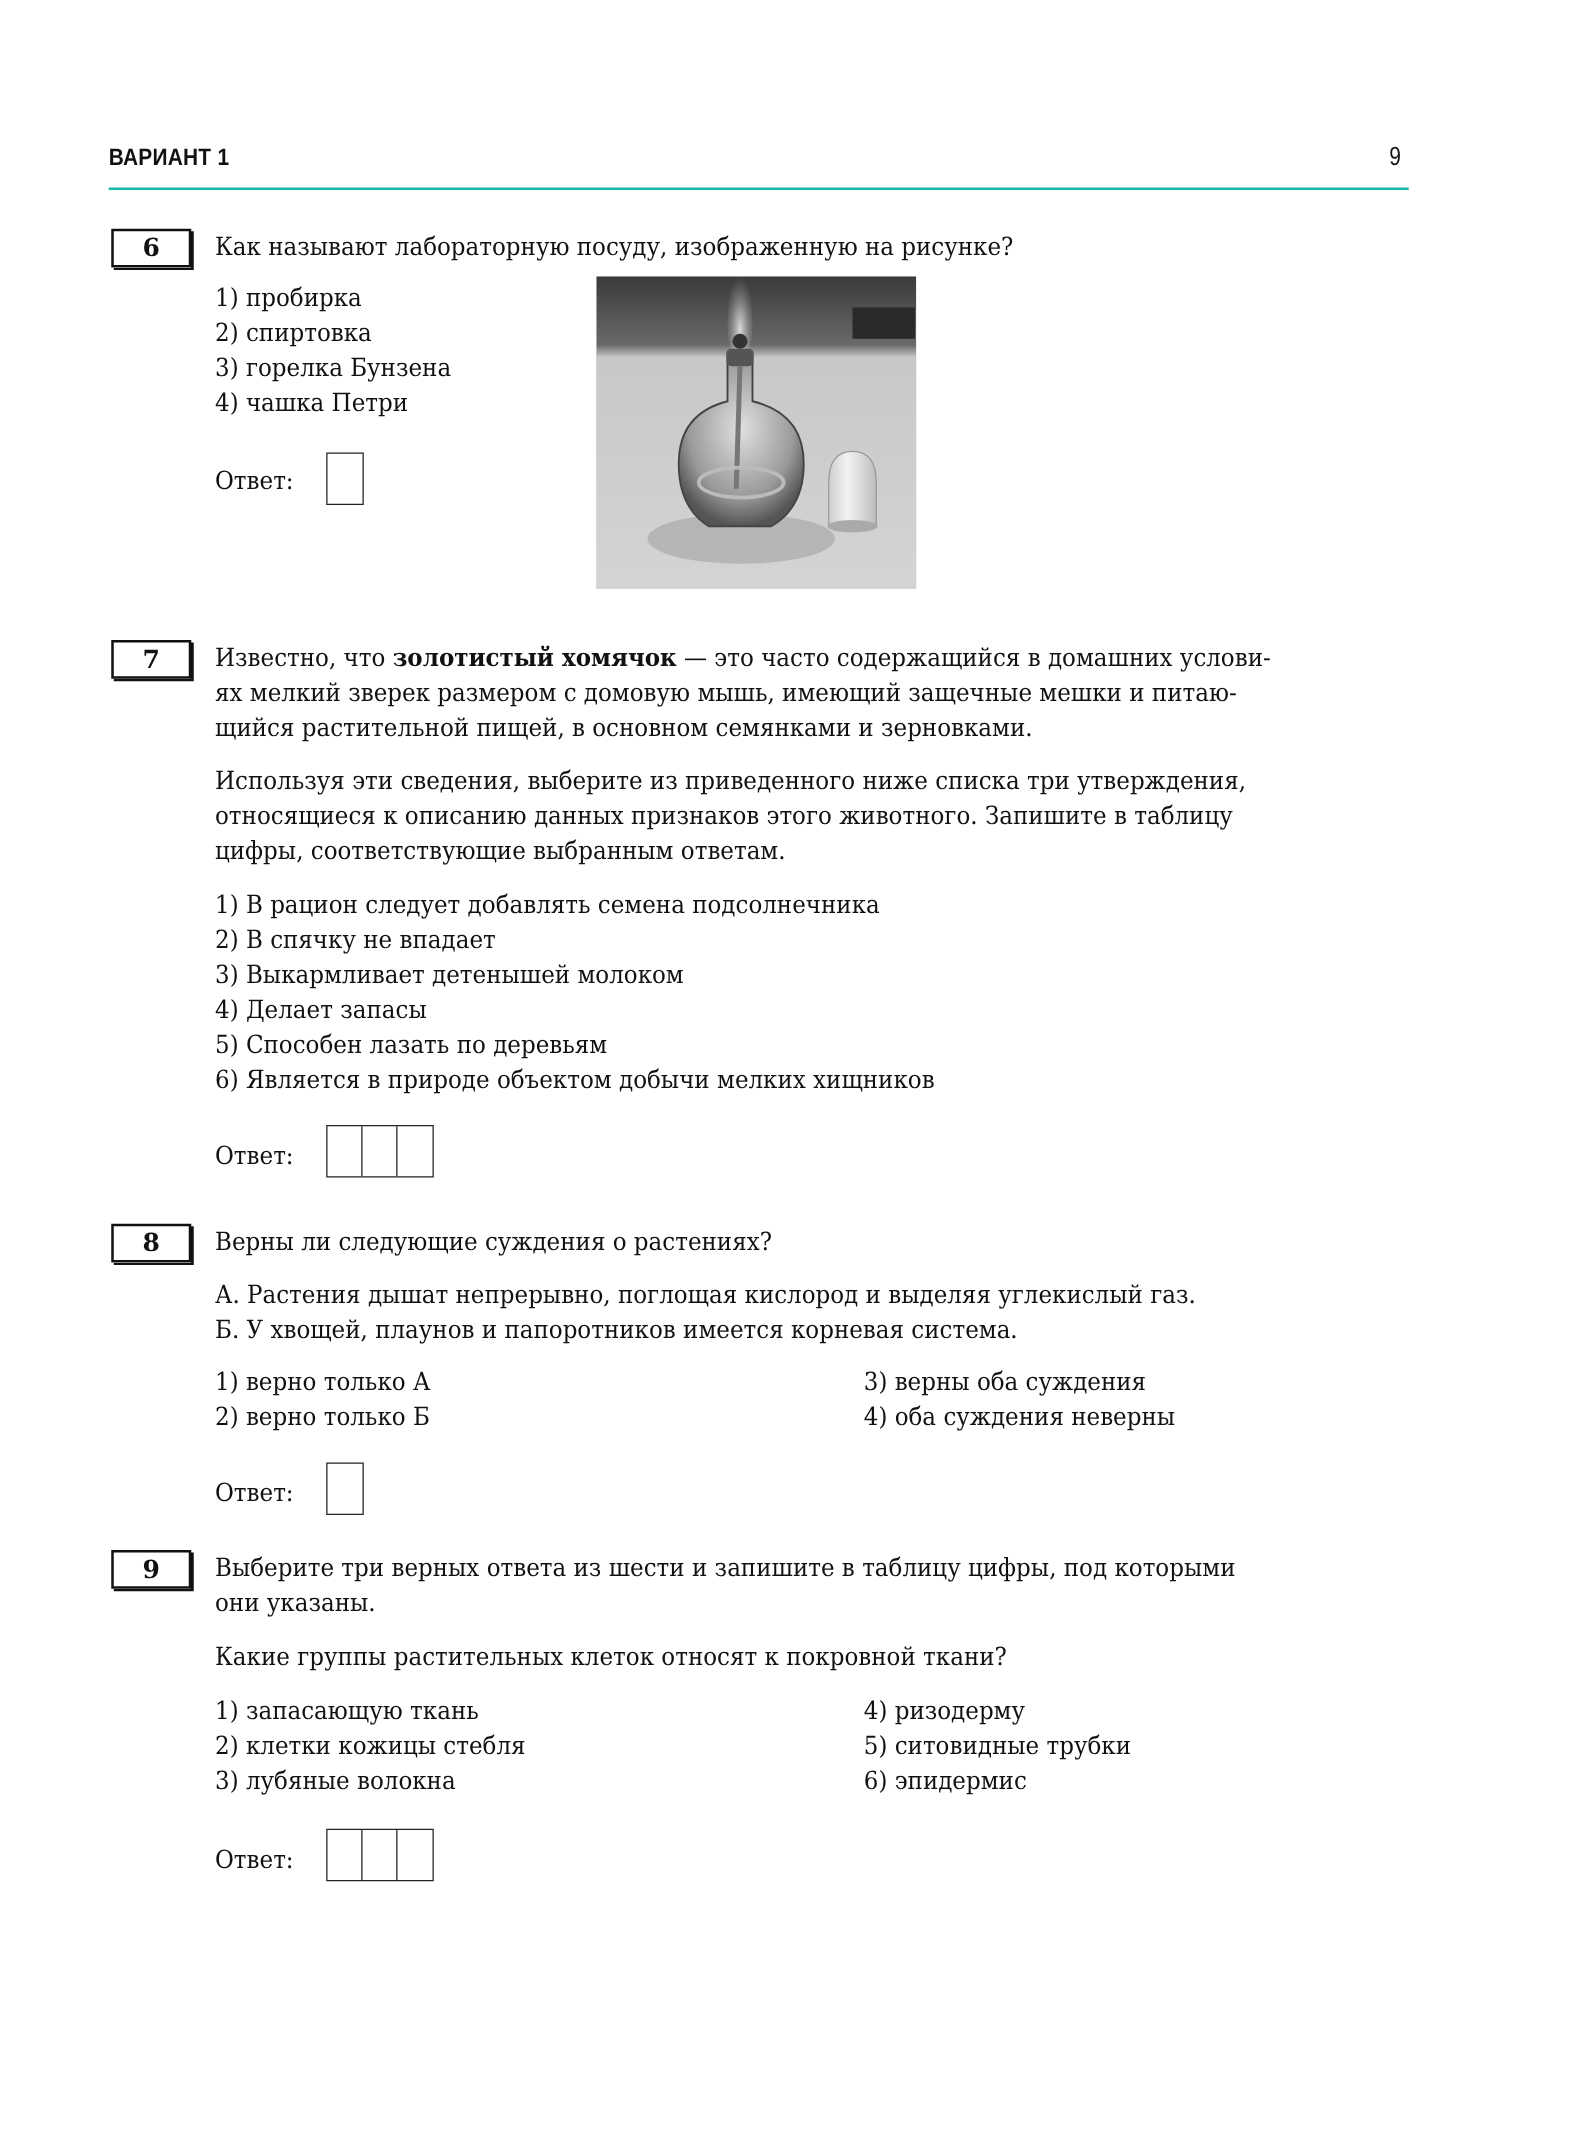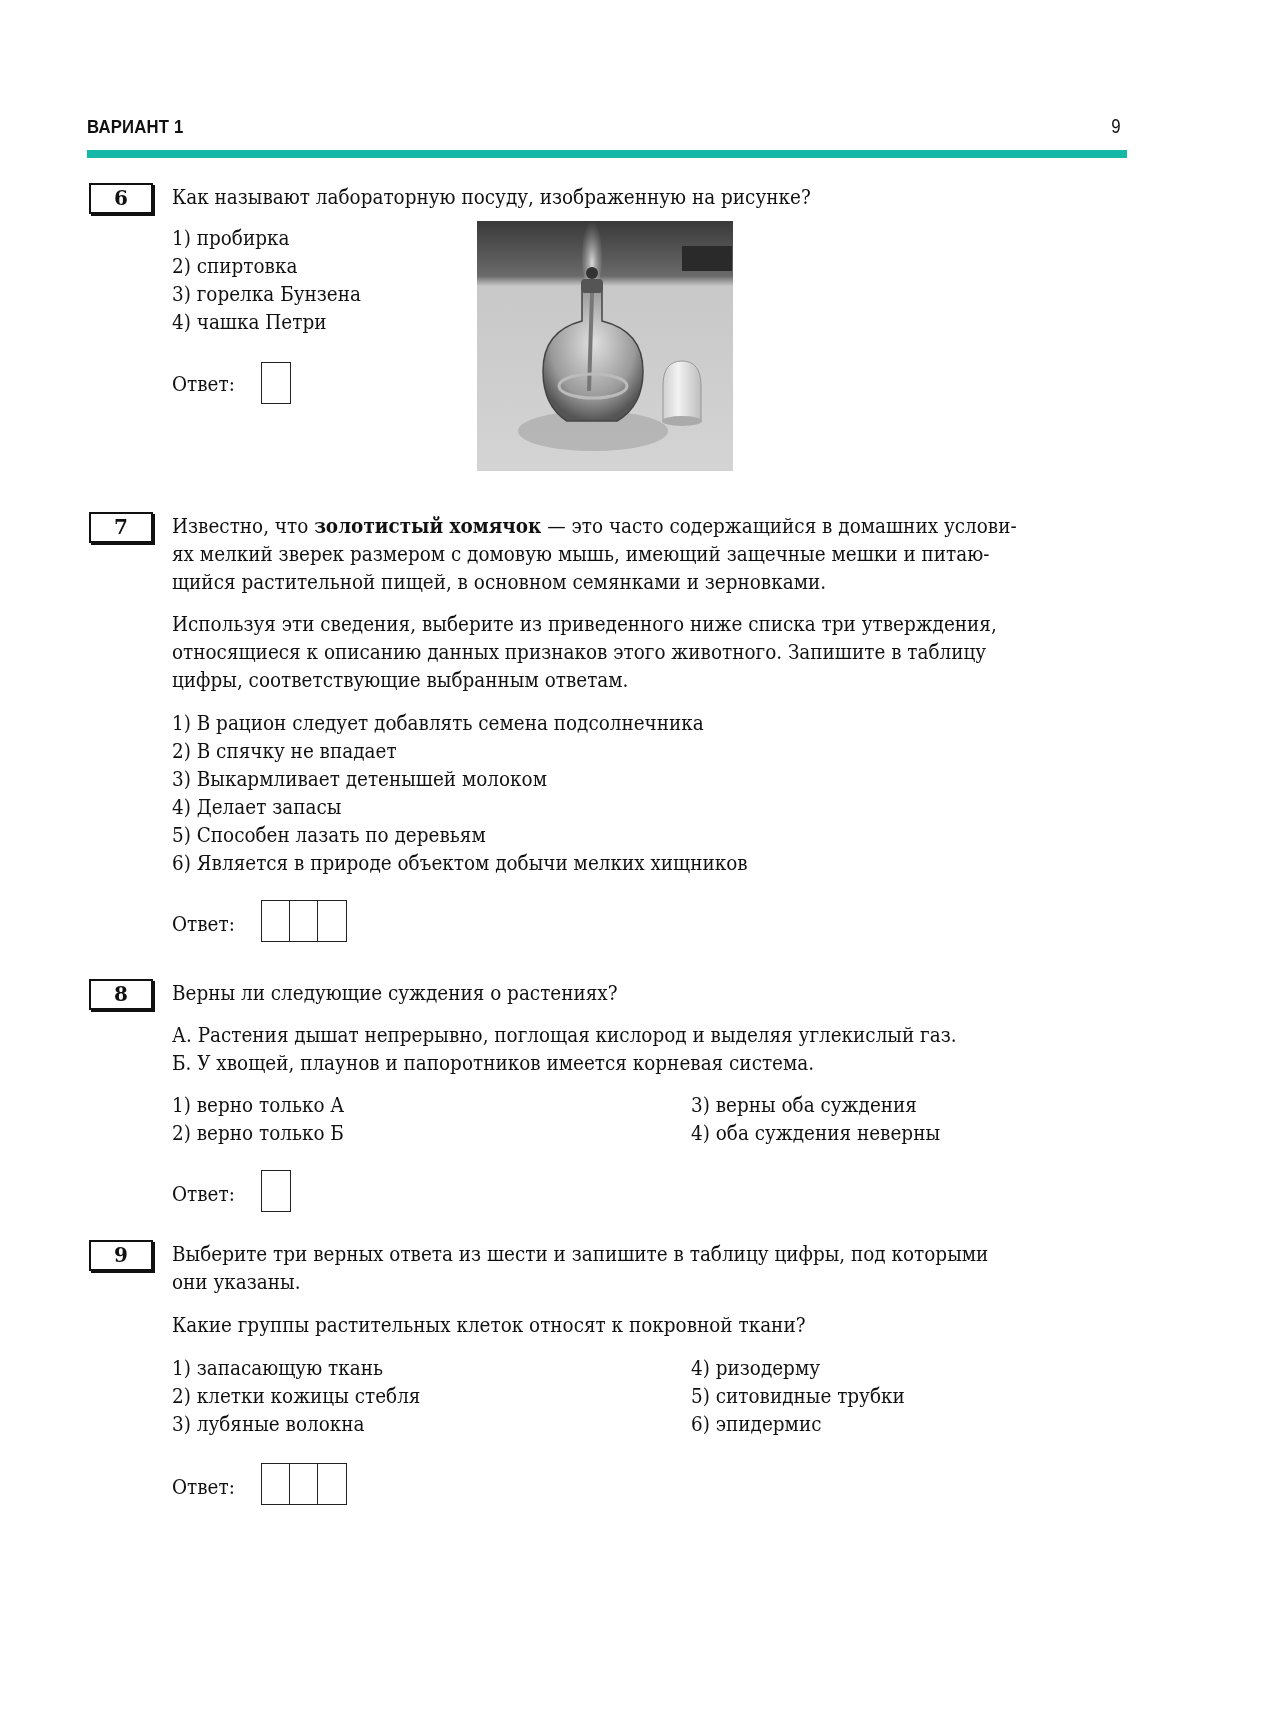--- a/index.html
+++ b/index.html
@@ -1,18 +1,18 @@
 <!DOCTYPE html>
 <html><head>
 <meta charset="utf-8">
 <style>
   html, body { margin:0; padding:0; background:#ffffff; }
   body { width:1270px; height:1713px; position:relative; overflow:hidden; color:#111;
          font-family:"DejaVu Serif","Liberation Serif",serif; font-size:20px; }
-  .header { position:absolute; left:87px; top:114px; width:1040px; height:36px; border-bottom:8px solid #14b8a6; }
+  .header { position:absolute; left:87px; top:114px; width:1040px; height:36px; border-bottom:2px solid #14b8a6; }
   .header-title { position:absolute; left:0; top:2px; font-family:"Liberation Sans",sans-serif; font-weight:bold; font-size:19px; transform:scaleX(0.88); transform-origin:left; letter-spacing:0.2px; }
   .header-page { position:absolute; right:6px; top:0px; font-family:"Liberation Sans",sans-serif; font-size:21px; transform:scaleX(0.8); transform-origin:right; }
   .qnum { position:absolute; left:89px; width:60px; height:27px; border:2px solid #111; box-shadow:2px 2px 0 #111;
           text-align:center; font-weight:bold; font-size:20px; line-height:27px; font-family:"DejaVu Serif",serif; }
   .line { position:absolute; left:172px; white-space:nowrap; transform-origin:left; transform:scaleX(0.92); }
   .opt { position:absolute; white-space:nowrap; transform-origin:left; transform:scaleX(0.92); }
   .ans-label { position:absolute; left:172px; transform-origin:left; transform:scaleX(0.92); }
   .ans-box { position:absolute; display:flex; border:1.5px solid #222; height:40px; }
   .ans-cell { width:28px; height:40px; border-right:1.5px solid #222; box-sizing:border-box; }
   .ans-cell:last-child { border-right:none; }

